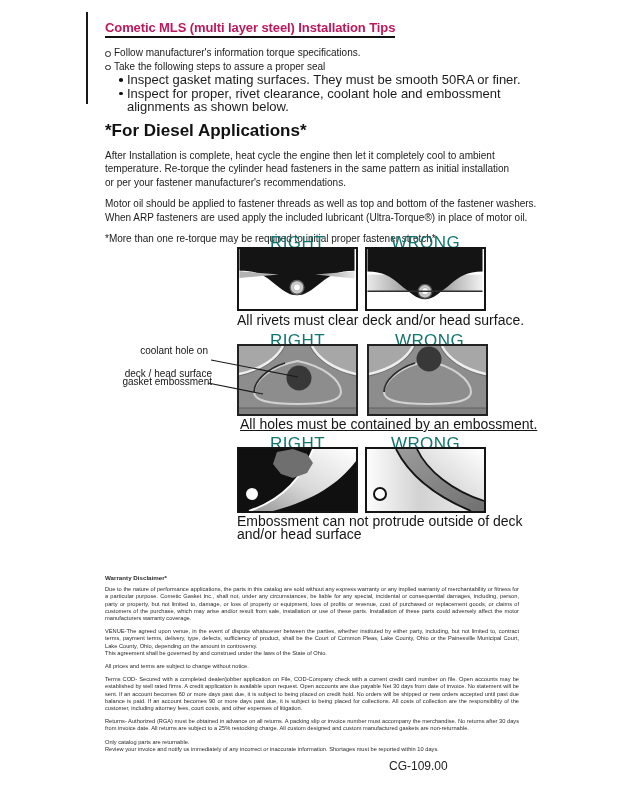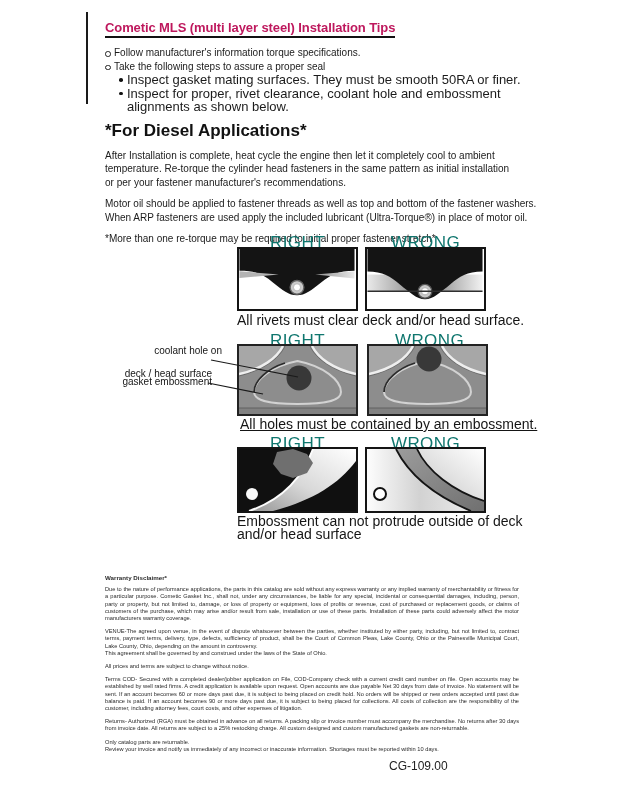--- a/index.html
+++ b/index.html
@@ -105,21 +105,21 @@
       <circle cx="58.5" cy="43" r="7" fill="#c7c7c7" stroke="#555555" stroke-width="1.4"></circle>
       <circle cx="58.5" cy="43" r="3.6" fill="#ffffff" stroke="#999999" stroke-width="0.6"></circle>
       <path d="M0,43 H117" stroke="#2f2f2f" stroke-width="1.4"></path>
     </svg>
   </div>
   <div class="abs caption" style="left:237px; top:314px;">All rivets must clear deck and/or head surface.</div>
 
   <div class="abs rw-label" style="left:237px; top:331px;">RIGHT</div>
   <div class="abs rw-label" style="left:369px; top:331px;">WRONG</div>
 
-  <div class="abs side-label" style="left:110px; top:345px;">coolant hole on</div>
+  <div class="abs side-label" style="left:96px; top:345px;">coolant hole on</div>
   <div class="abs side-label" style="left:100px; top:368px;">deck / head surface</div>
   <div class="abs side-label" style="left:100px; top:376px;">gasket embossment</div>
 
   <div class="dbox r2" style="left:237px; top:344px;">
     <svg width="117" height="68" viewBox="0 0 117 68">
       <rect x="0" y="0" width="117" height="68" fill="#8d8d8d"></rect>
       <path d="M0,0 H44 C38,12 23,23 0,28 Z" fill="#a7a7a7"></path>
       <path d="M73,0 H117 V28 C94,23 79,12 73,0 Z" fill="#a7a7a7"></path>
       <path d="M46,0 C40,13 24,24 0,30" stroke="#6b6b6b" stroke-width="1" fill="none"></path>
       <path d="M71,0 C77,13 93,24 117,30" stroke="#6b6b6b" stroke-width="1" fill="none"></path>

